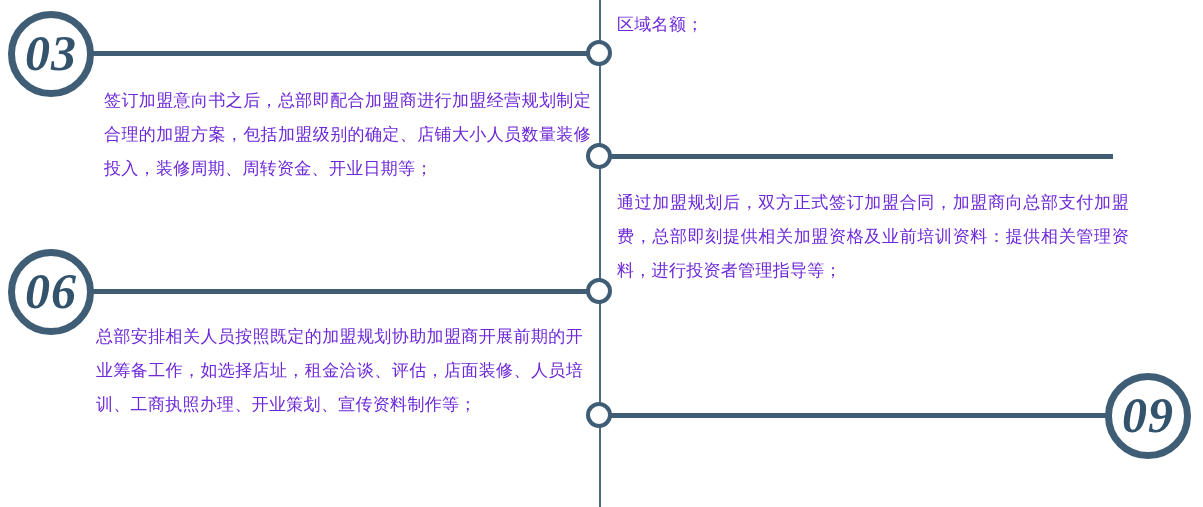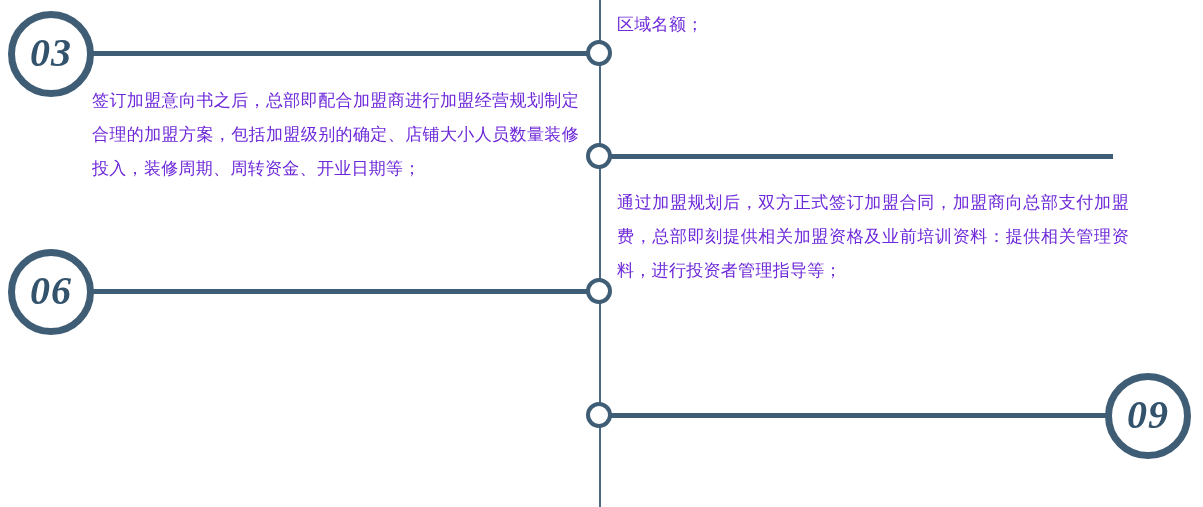--- a/index.html
+++ b/index.html
@@ -58,21 +58,21 @@
     box-sizing: border-box;
     z-index: 6;
     display: flex;
     align-items: center;
     justify-content: center;
   }
   .badge .num {
     font-family: "Liberation Serif", "DejaVu Serif", serif;
     font-style: italic;
     font-weight: bold;
-    font-size: 40px;
+    font-size: 50px;
     color: #33536d;
     letter-spacing: 1px;
     line-height: 1;
     transform: translateY(-1px);
   }
 
   
   .txt {
     position: absolute;
     font-size: 17px;
@@ -94,35 +94,38 @@
 
   <div class="txt" style="left:617px; top:8px; width:560px;">
     <p>区域名额；</p>
   </div>
 
   <div class="bar" style="left:86px; top:51px; width:513px;"></div>
   <div class="node" style="left:586px; top:40px;"></div>
   <div class="badge" style="left:8px; top:11px;">
     <span class="num">03</span>
   </div>
-  <div class="txt" style="left:92px; top:84px; width:487px;">
+  <div class="txt" style="left:104px; top:84px; width:487px;">
     <p>签订加盟意向书之后，总部即配合加盟商进行加盟经营规划制定合理的加盟方案，包括加盟级别的确定、店铺大小人员数量装修投入，装修周期、周转资金、开业日期等；</p>
   </div>
 
   <div class="bar" style="left:599px; top:154px; width:514px;"></div>
   <div class="node" style="left:586px; top:143px;"></div>
   <div class="txt" style="left:617px; top:186px; width:512px;">
     <p>通过加盟规划后，双方正式签订加盟合同，加盟商向总部支付加盟费，总部即刻提供相关加盟资格及业前培训资料：提供相关管理资料，进行投资者管理指导等；</p>
   </div>
 
   <div class="bar" style="left:86px; top:289px; width:513px;"></div>
   <div class="node" style="left:586px; top:278px;"></div>
   <div class="badge" style="left:8px; top:249px;">
     <span class="num">06</span>
   </div>
+  <div class="txt" style="left:96px; top:320px; width:487px;">
+    <p>总部安排相关人员按照既定的加盟规划协助加盟商开展前期的开业筹备工作，如选择店址，租金洽谈、评估，店面装修、人员培训、工商执照办理、开业策划、宣传资料制作等；</p>
+  </div>
 
   <div class="bar" style="left:599px; top:413px; width:514px;"></div>
   <div class="node" style="left:586px; top:402px;"></div>
   <div class="badge" style="left:1105px; top:373px;">
     <span class="num">09</span>
   </div>
 
 </div>
 
 </body></html>

